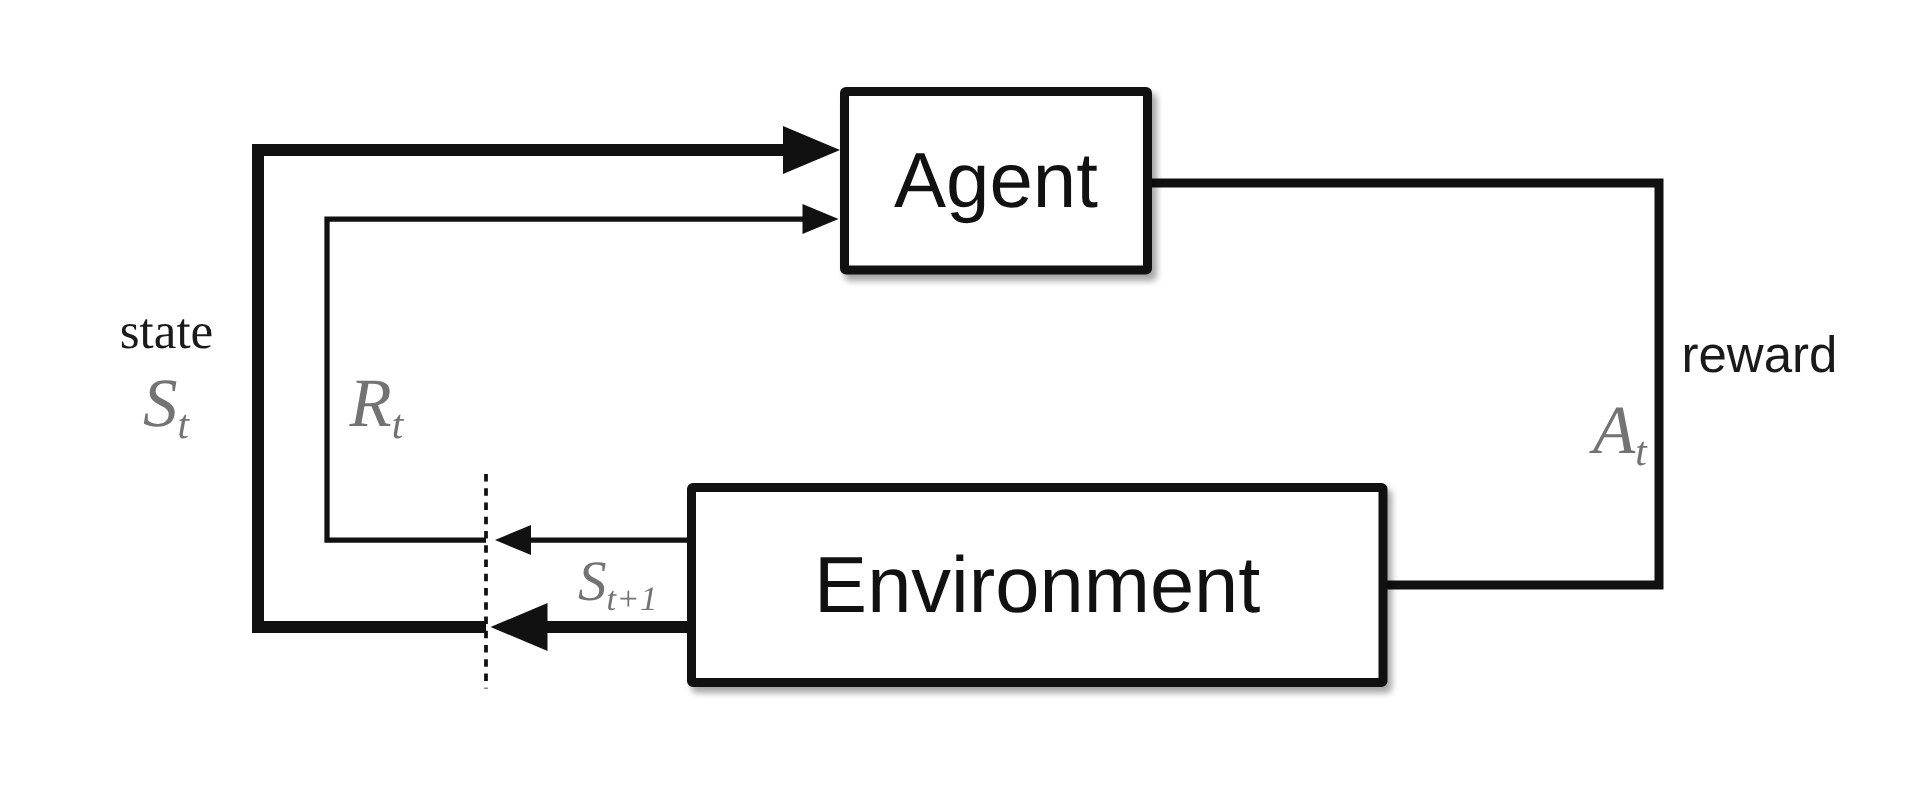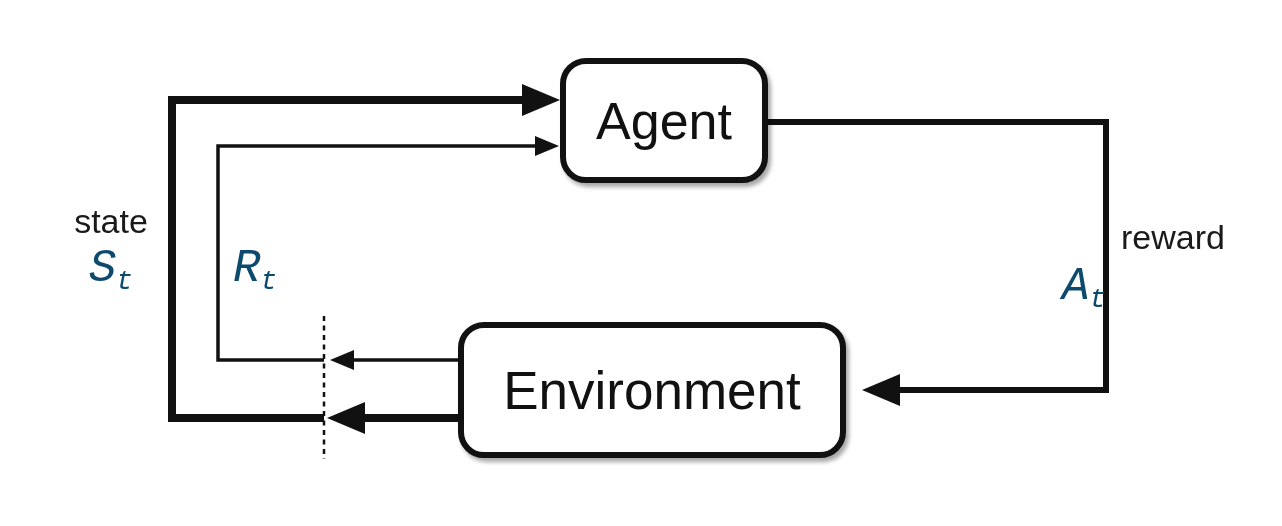--- a/index.html
+++ b/index.html
@@ -13,40 +13,40 @@
     width:1282px;height:526px;
     background:var(--bg);
     font-family:"Liberation Sans",sans-serif;
     overflow:hidden;
   }
   .layer{position:absolute;left:0;top:0;width:1282px;height:526px;}
   .node{
     position:absolute;
     background:var(--box-fill);
     border:6px solid var(--line);
-    border-radius:26px;
+    border-radius:4px;
     box-shadow:3px 4px 4px rgba(0,0,0,0.35);
     display:flex;align-items:center;justify-content:center;
     color:var(--line);
     box-sizing:border-box;
   }
   .node-agent{left:560px;top:58px;width:208px;height:125px;font-size:52px;}
-  .node-environment{left:458px;top:322px;width:388px;height:136px;font-size:53px;}
+  .node-environment{left:458px;top:322px;width:467px;height:136px;font-size:53px;}
   .word-label{
     position:absolute;
     color:#1a1a1a;
     font-size:34px;
     line-height:1.05;
     white-space:nowrap;
   }
   .math{
     position:absolute;
-    font-family:Liberation Mono, monospace;
+    font-family:Liberation Serif, serif;
     font-style:italic;
-    color:#0c4a6e;
+    color:#737373;
     white-space:nowrap;
   }
   .math .sub{
     font-size:0.6em;
     vertical-align:-0.28em;
     letter-spacing:0.02em;
   }
   .math-big{font-size:46px;line-height:1;}
   .math-mid{font-size:38px;line-height:1;}
   .centered{text-align:center;}
@@ -80,32 +80,35 @@
   </svg>
 
   <div class="node node-agent">
     <span>Agent</span>
   </div>
 
   <div class="node node-environment">
     <span>Environment</span>
   </div>
 
-  <div class="word-label centered" style="left:40px;top:204px;width:142px;">
+  <div class="word-label centered" style="left:40px;top:204px;width:142px;font-family:Liberation Serif, serif;">
     <span>state</span>
   </div>
   <div class="math math-big centered" style="left:40px;top:246px;width:142px;">
     <span class="base">S</span><span class="sub">t</span>
   </div>
 
   <div class="math math-big" style="left:233px;top:246px;">
     <span class="base">R</span><span class="sub">t</span>
   </div>
 
   <div class="word-label" style="left:1121px;top:220px;">
     <span>reward</span>
   </div>
   <div class="math math-big" style="left:1062px;top:264px;">
     <span class="base">A</span><span class="sub">t</span>
   </div>
 
+  <div class="math math-mid centered" style="left:357px;top:369px;width:110px;">
+    <span class="base">S</span><span class="sub">t+1</span>
+  </div>
 
 </div>
 
 </body></html>

